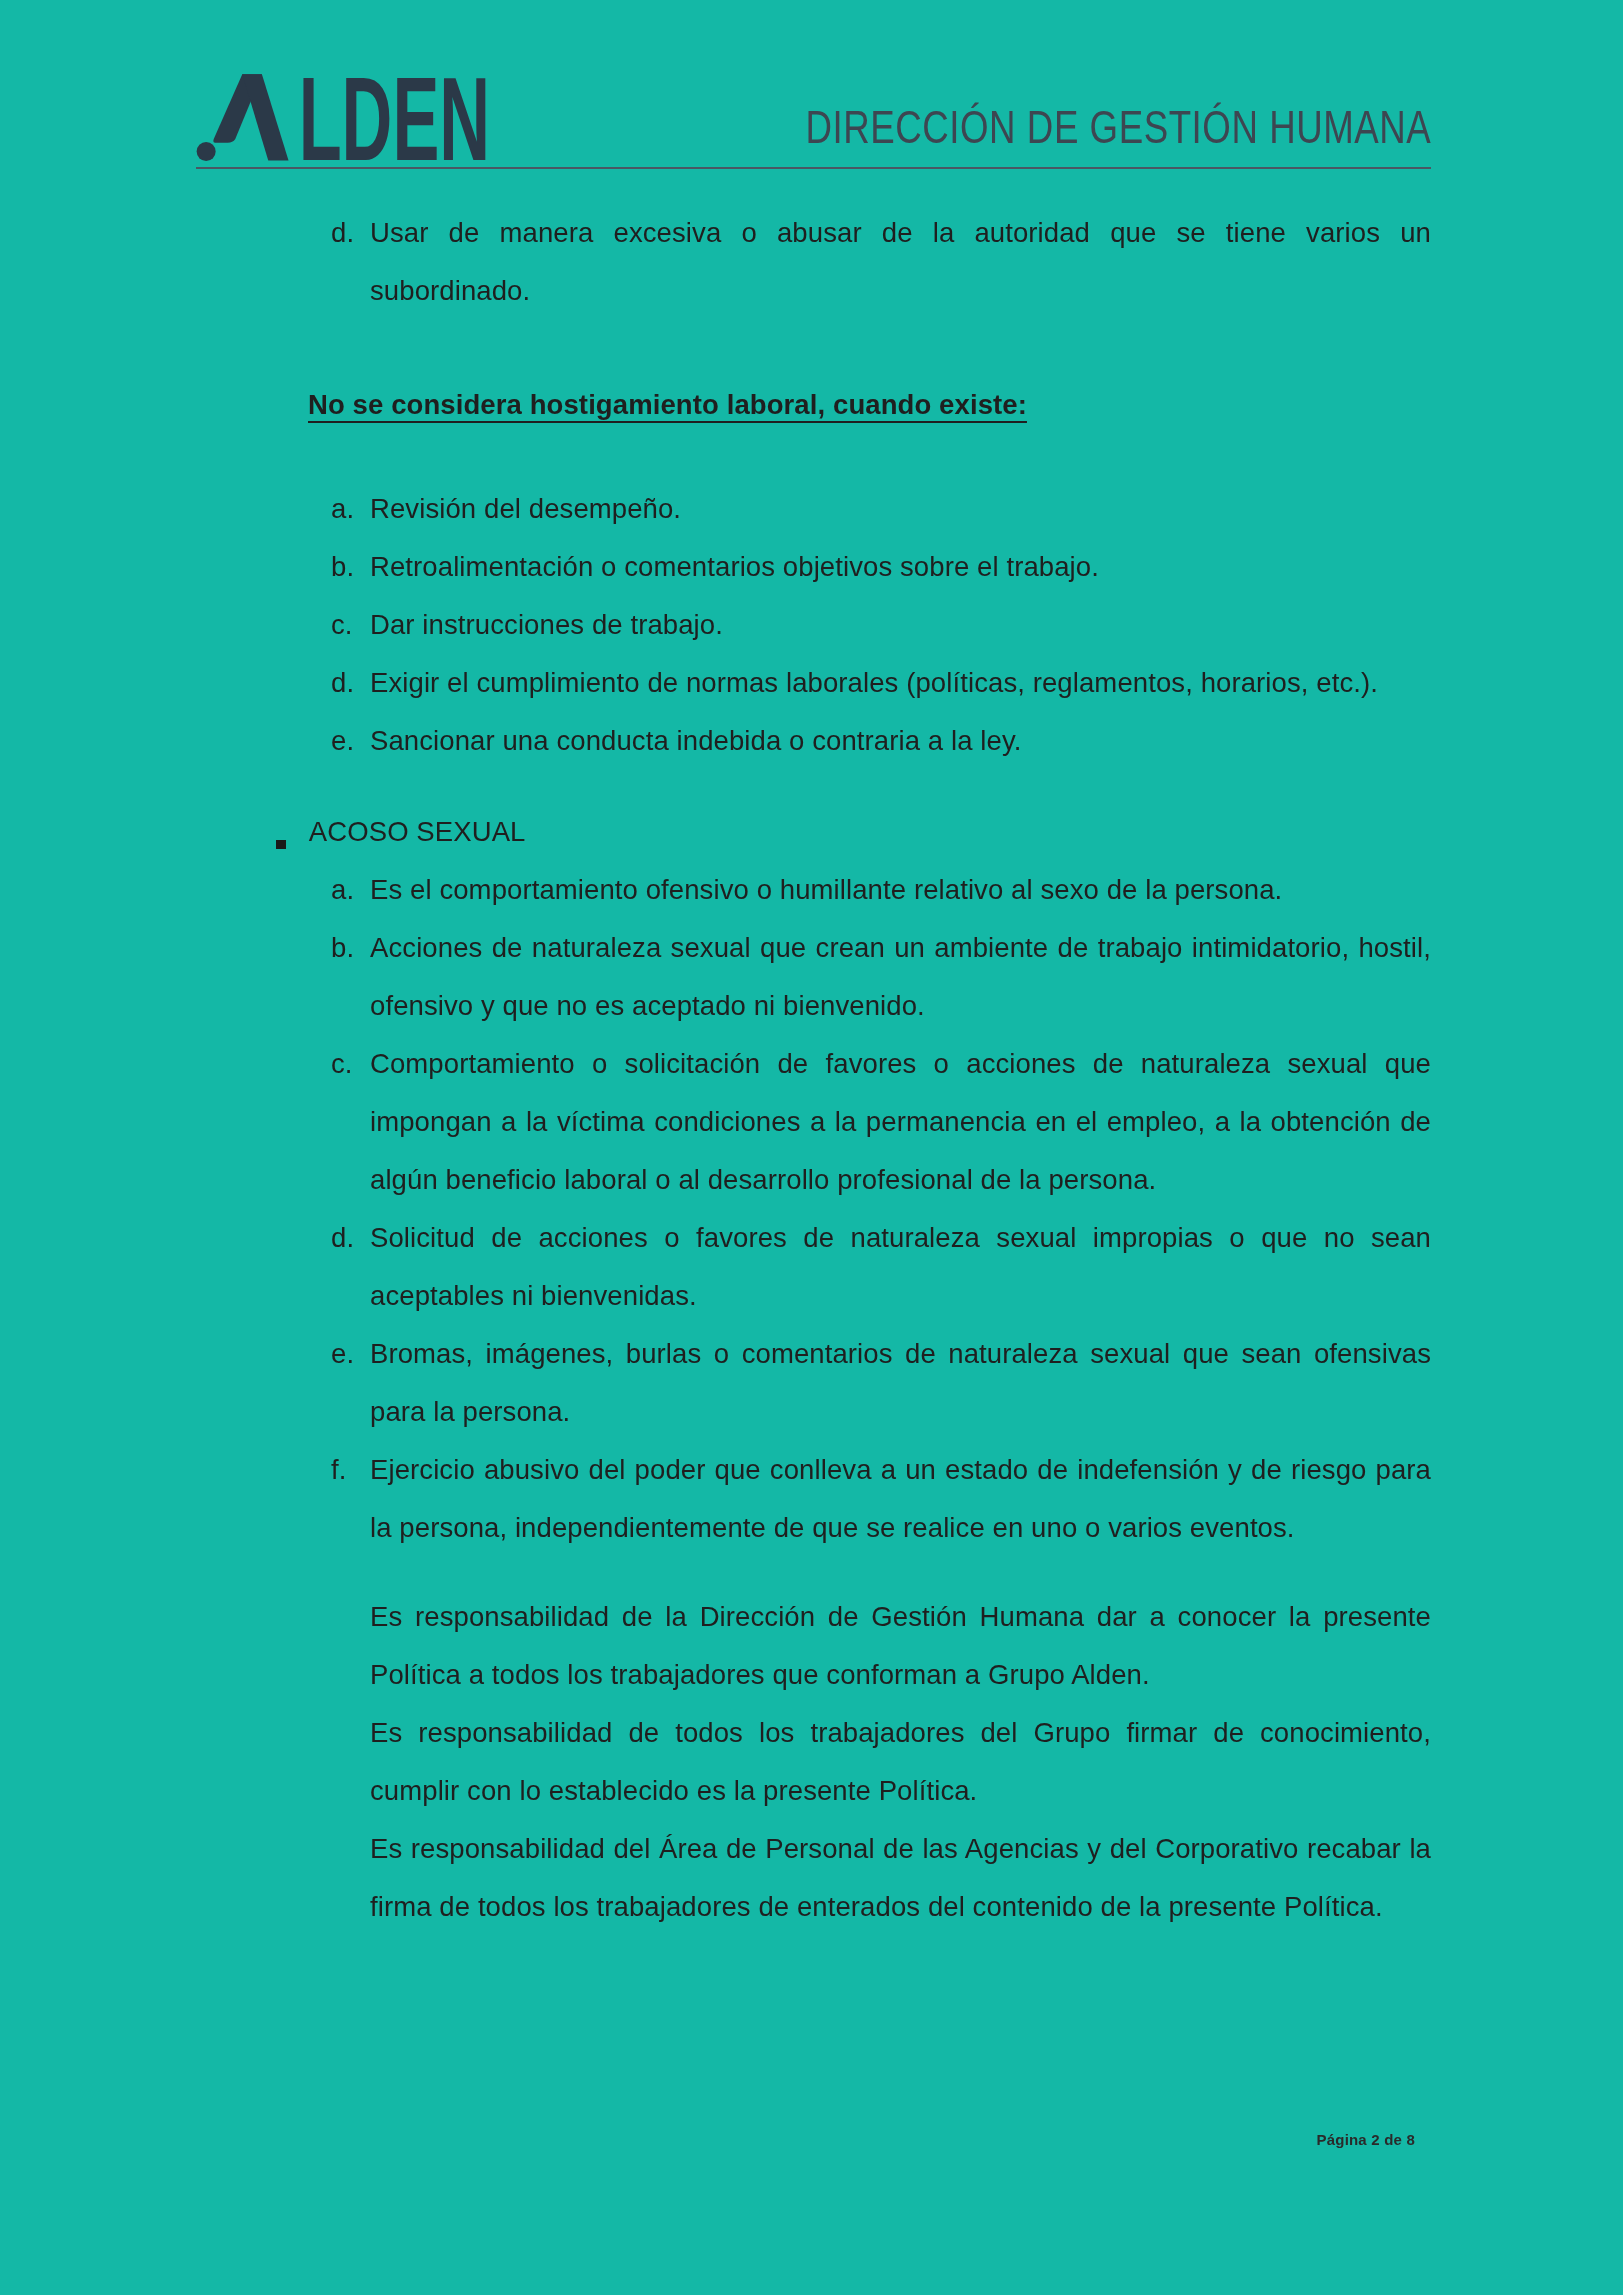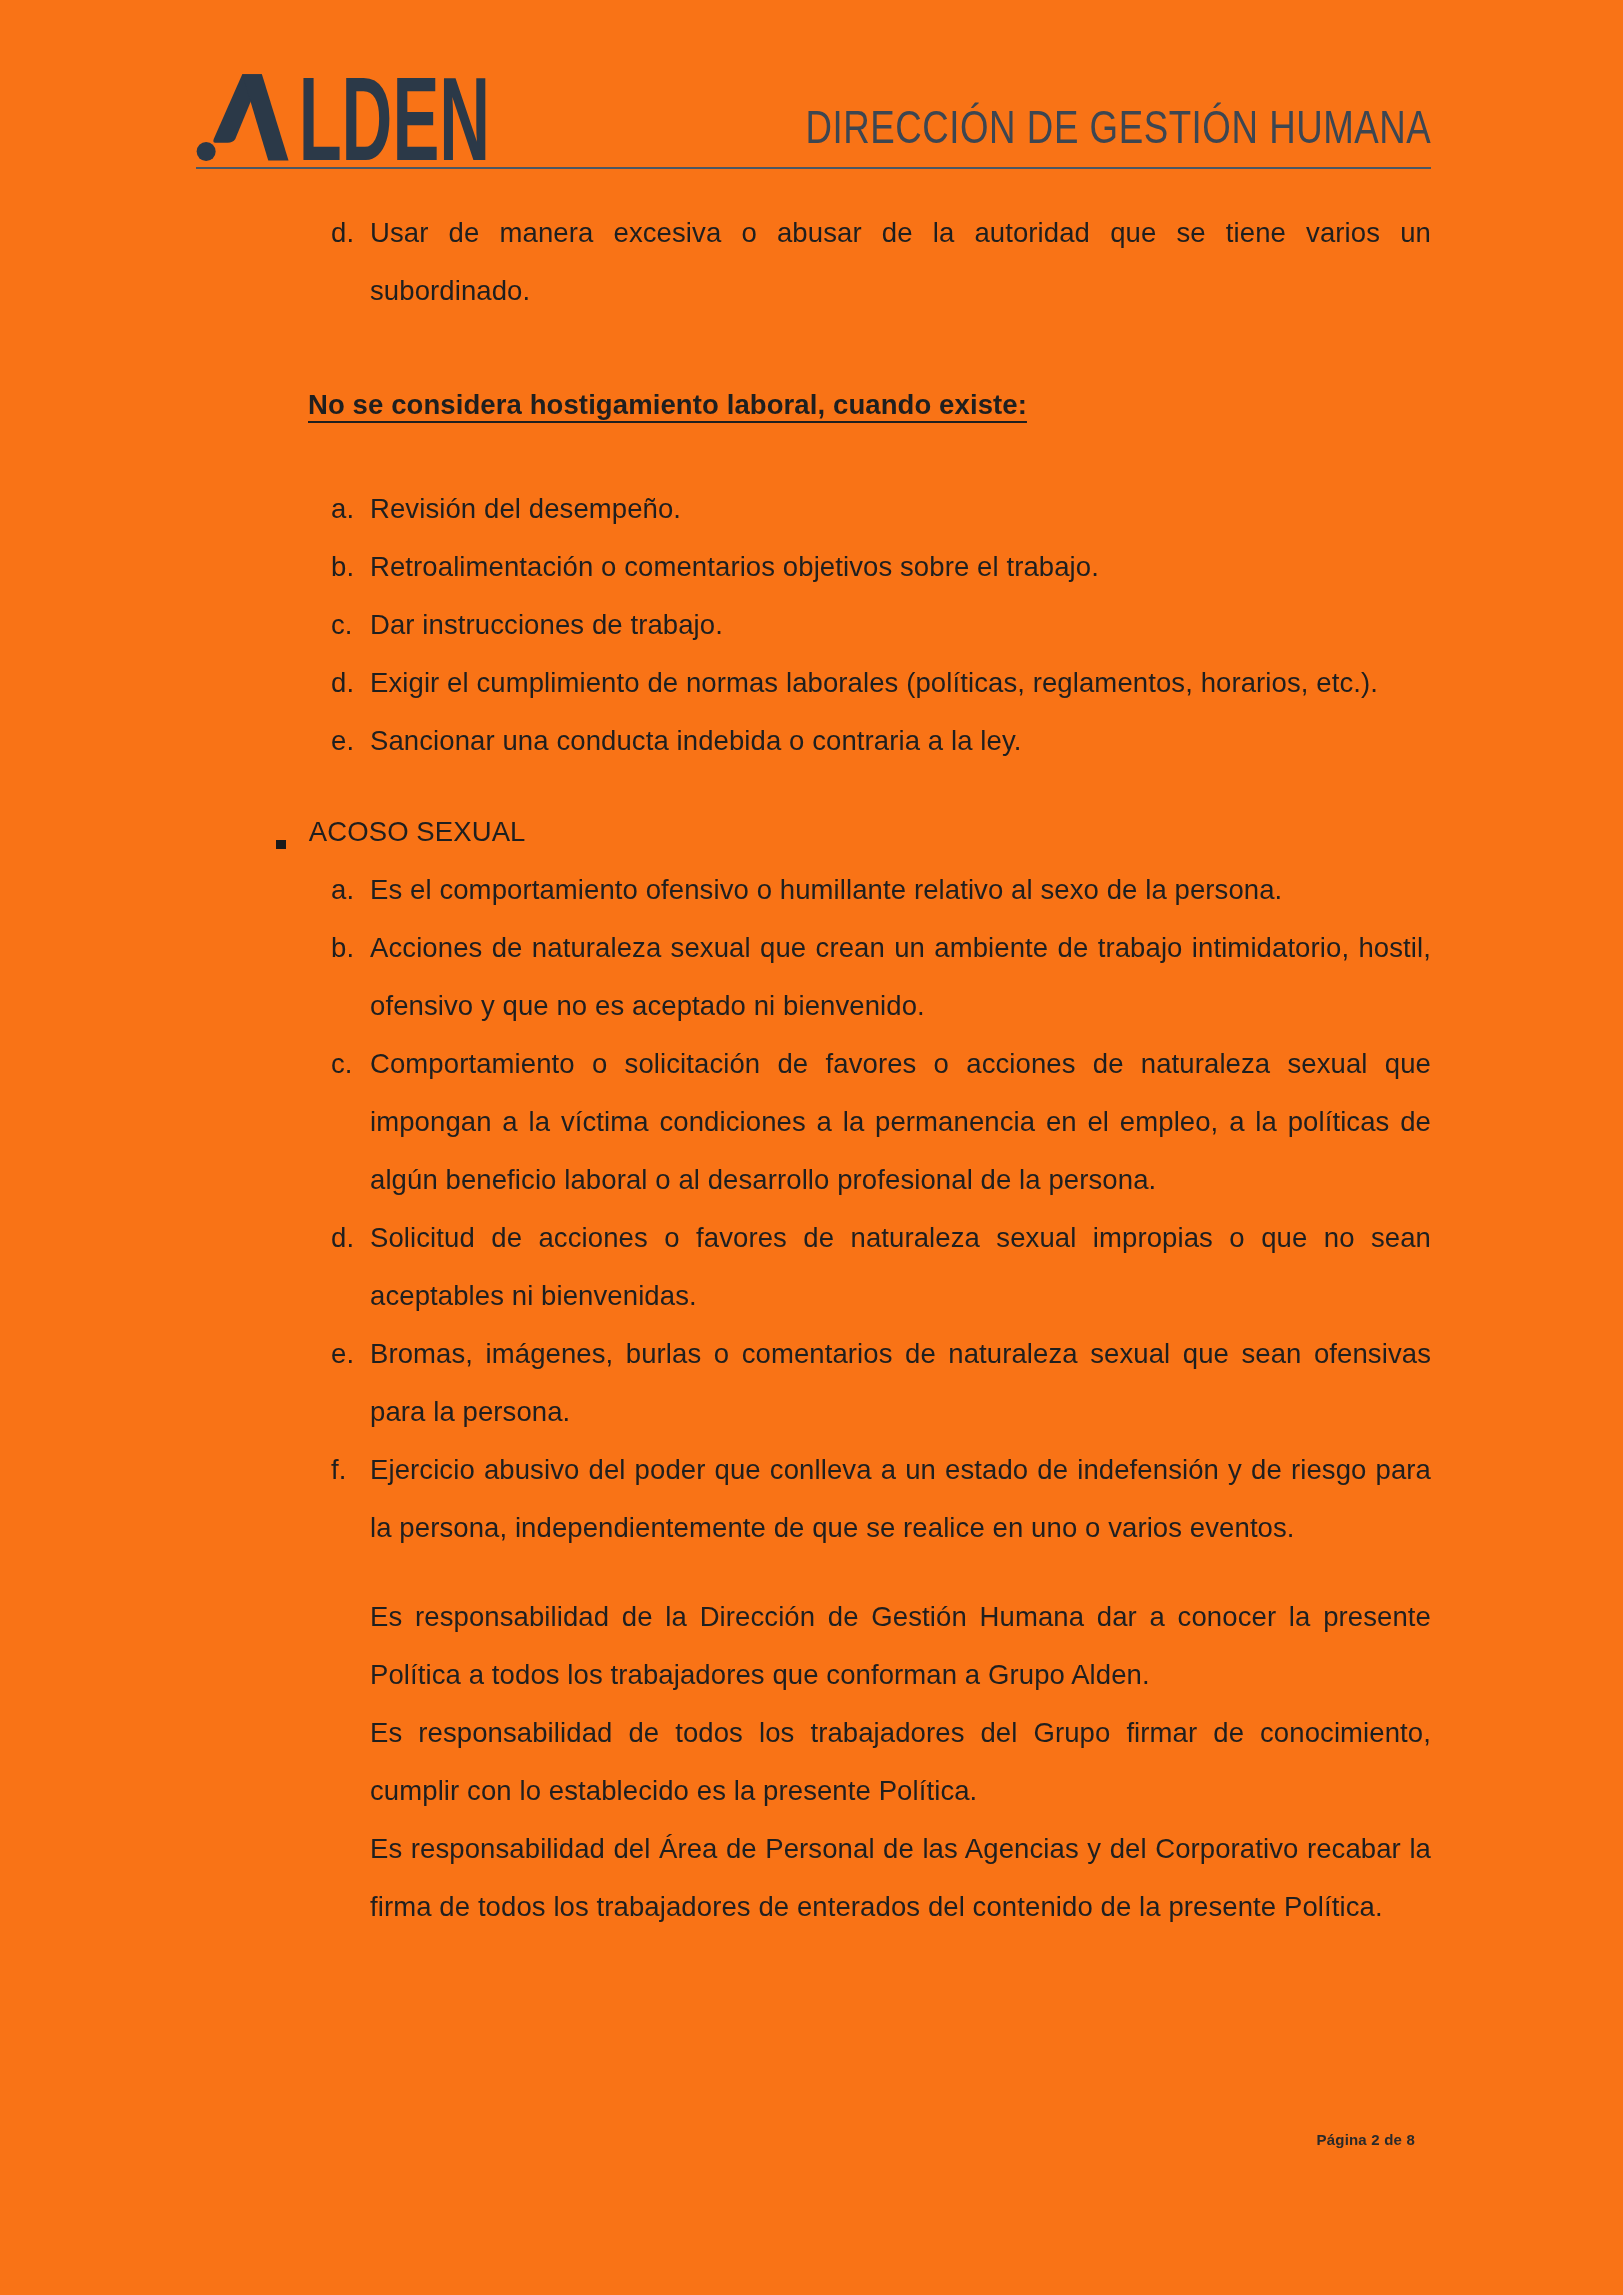--- a/index.html
+++ b/index.html
@@ -1,19 +1,19 @@
 <!DOCTYPE html>
 <html lang="es" style="font-size:10.5px"><head>
 <meta charset="utf-8">
 <style>
   html,body{margin:0;padding:0;background:#ffffff;}
   .page{
     position:relative;
     width:1623px;height:2295px;
-    background:#f97316;
+    background:#14b8a6;
     font-family:"Liberation Sans",sans-serif;
     color:#1f1f1f;
     overflow:hidden;
   }
   .content{padding:0 192px 0 196px;}
 
   
   .header-row{
     display:flex;justify-content:space-between;align-items:flex-end;
     padding-top:73px;
@@ -129,21 +129,21 @@
         <div class="li">
           <span class="marker">a.</span>
           <div class="li-text">Es el comportamiento ofensivo o humillante relativo al sexo de la persona.</div>
         </div>
         <div class="li">
           <span class="marker">b.</span>
           <div class="li-text">Acciones de naturaleza sexual que crean un ambiente de trabajo intimidatorio, hostil, ofensivo y que no es aceptado ni bienvenido.</div>
         </div>
         <div class="li">
           <span class="marker">c.</span>
-          <div class="li-text">Comportamiento o solicitación de favores o acciones de naturaleza sexual que impongan a la víctima condiciones a la permanencia en el empleo, a la políticas de algún beneficio laboral o al desarrollo profesional de la persona.</div>
+          <div class="li-text">Comportamiento o solicitación de favores o acciones de naturaleza sexual que impongan a la víctima condiciones a la permanencia en el empleo, a la obtención de algún beneficio laboral o al desarrollo profesional de la persona.</div>
         </div>
         <div class="li">
           <span class="marker">d.</span>
           <div class="li-text">Solicitud de acciones o favores de naturaleza sexual impropias o que no sean aceptables ni bienvenidas.</div>
         </div>
         <div class="li">
           <span class="marker">e.</span>
           <div class="li-text">Bromas, imágenes, burlas o comentarios de naturaleza sexual que sean ofensivas para la persona.</div>
         </div>
         <div class="li">

